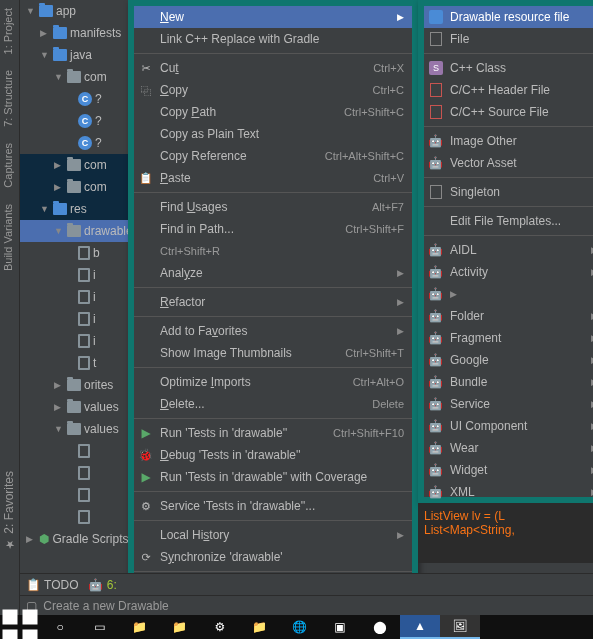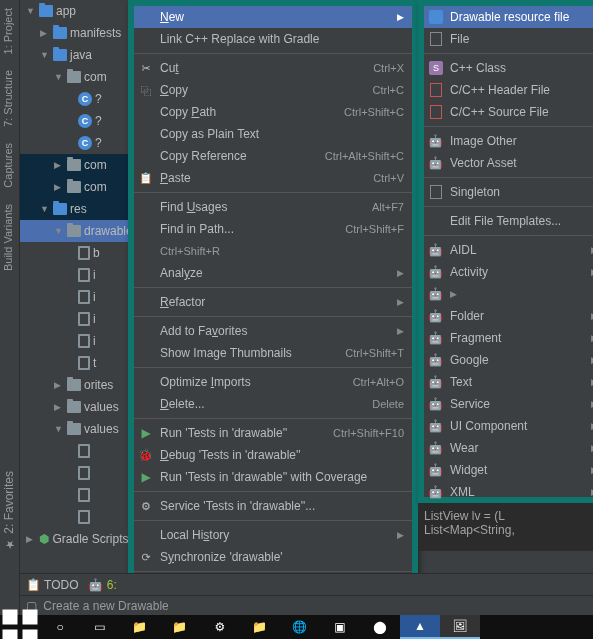--- a/index.html
+++ b/index.html
@@ -33,21 +33,21 @@
 .android-ico { color: #a4c639; }
 .purple-ico { width: 14px; height: 14px; background: #9876aa; border-radius: 2px; color: #fff; font-size: 9px; display: flex; align-items: center; justify-content: center; }
 .blue-ico { width: 14px; height: 14px; background: #4a8bd6; border-radius: 2px; }
 .file-plain { width: 12px; height: 14px; border: 1px solid #888; background: #3c3f41; }
 .folder-plain { width: 14px; height: 11px; background: #87939a; border-radius: 1px; }
 .bottom-bar { position: absolute; bottom: 44px; left: 20px; right: 0; height: 22px; background: #3c3f41; border-top: 1px solid #2b2b2b; display: flex; align-items: center; gap: 10px; padding: 0 6px; font-size: 11px; }
 .status-bar { position: absolute; bottom: 24px; left: 20px; right: 0; height: 20px; background: #3c3f41; border-top: 1px solid #2b2b2b; display: flex; align-items: center; padding: 0 6px; font-size: 11px; gap: 6px; color: #999; }
 .taskbar { position: absolute; bottom: 0; left: 0; right: 0; height: 24px; background: #101010; display: flex; align-items: center; }
 .task-btn { width: 40px; height: 24px; display: flex; align-items: center; justify-content: center; color: #fff; }
 .task-btn.active { background: #333; border-bottom: 2px solid #76b9ed; }
-.code-area { position: absolute; right: 0; top: 503px; width: 175px; height: 48px; background: #2b2b2b; padding: 6px; font-family: monospace; font-size: 12px; color: #a3a3a3; overflow: hidden; white-space: pre; }
+.code-area { position: absolute; right: 0; top: 503px; width: 175px; height: 60px; background: #2b2b2b; padding: 6px; font-family: monospace; font-size: 12px; color: #f97316; overflow: hidden; white-space: pre; }
 .run-ico { color: #59a869; }
 .bug-ico { color: #59a869; }
 </style>
 </head>
 <body>
 
 <div class="side-tabs">
   <div class="side-tab">1: Project</div>
   <div class="side-tab">7: Structure</div>
   <div class="side-tab">Captures</div>
@@ -397,21 +397,21 @@
       <span class="m-ico">
         <span class="android-ico">🤖</span>
       </span>
       <span class="lbl">Google</span>
       <span class="arr">▶</span>
     </div>
     <div class="menu-row">
       <span class="m-ico">
         <span class="android-ico">🤖</span>
       </span>
-      <span class="lbl">Text</span>
+      <span class="lbl">Bundle</span>
       <span class="arr">▶</span>
     </div>
     <div class="menu-row">
       <span class="m-ico">
         <span class="android-ico">🤖</span>
       </span>
       <span class="lbl">Service</span>
       <span class="arr">▶</span>
     </div>
     <div class="menu-row">

